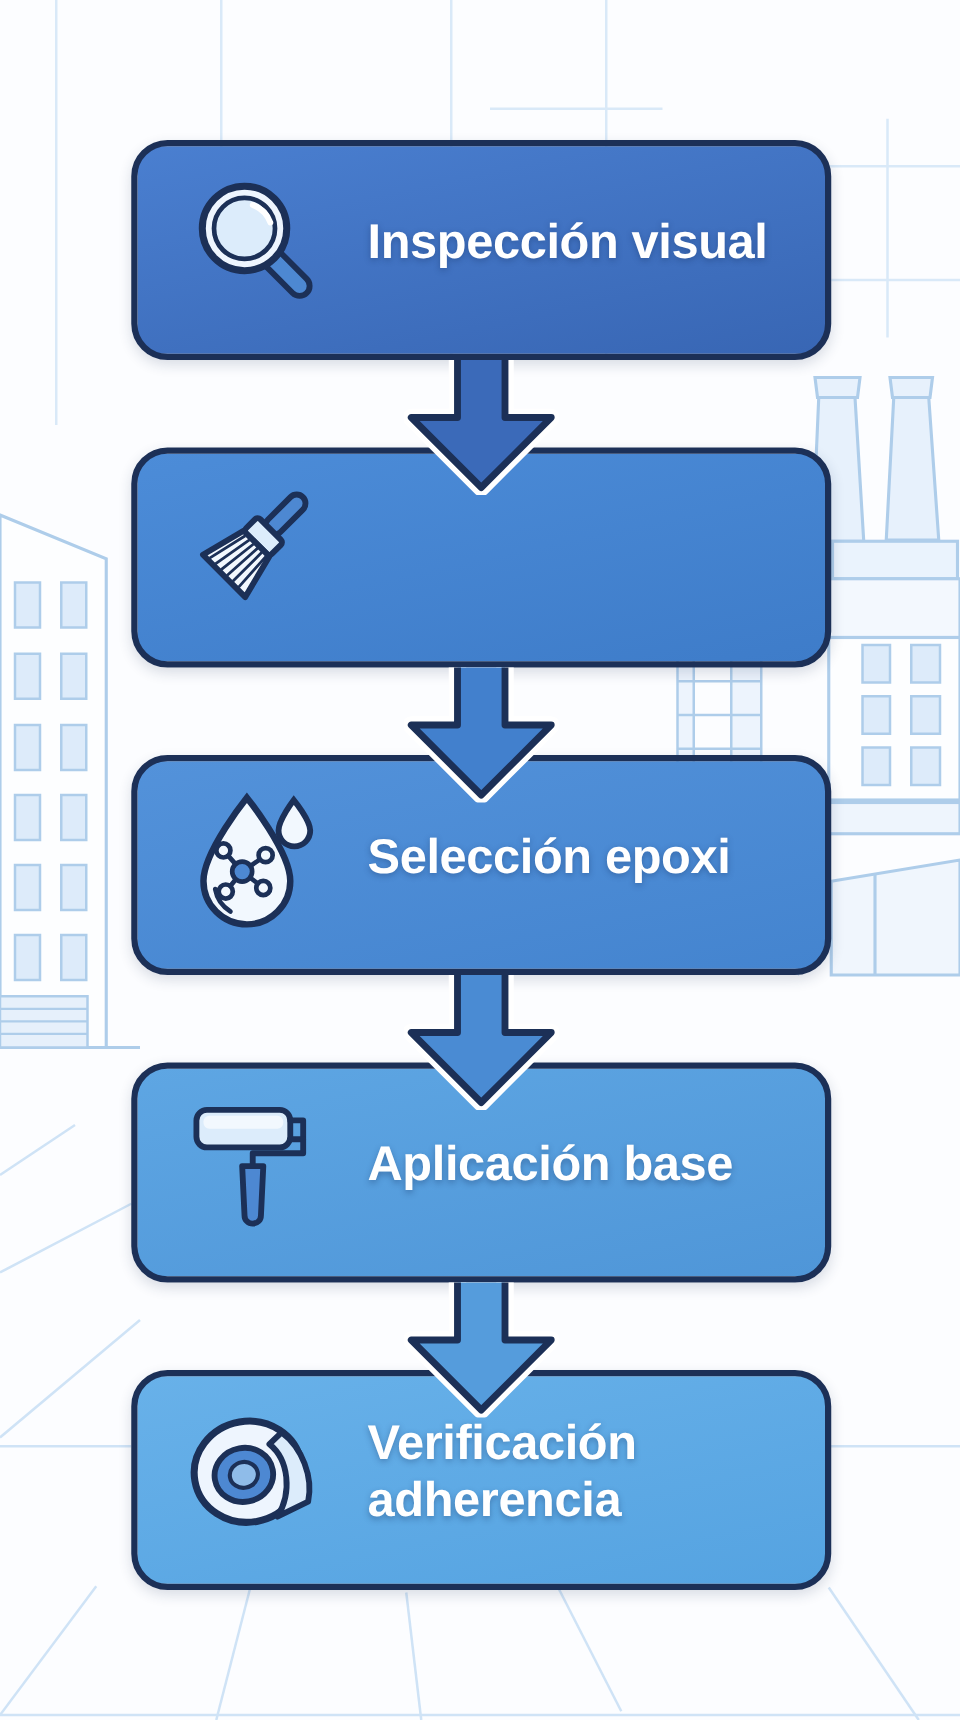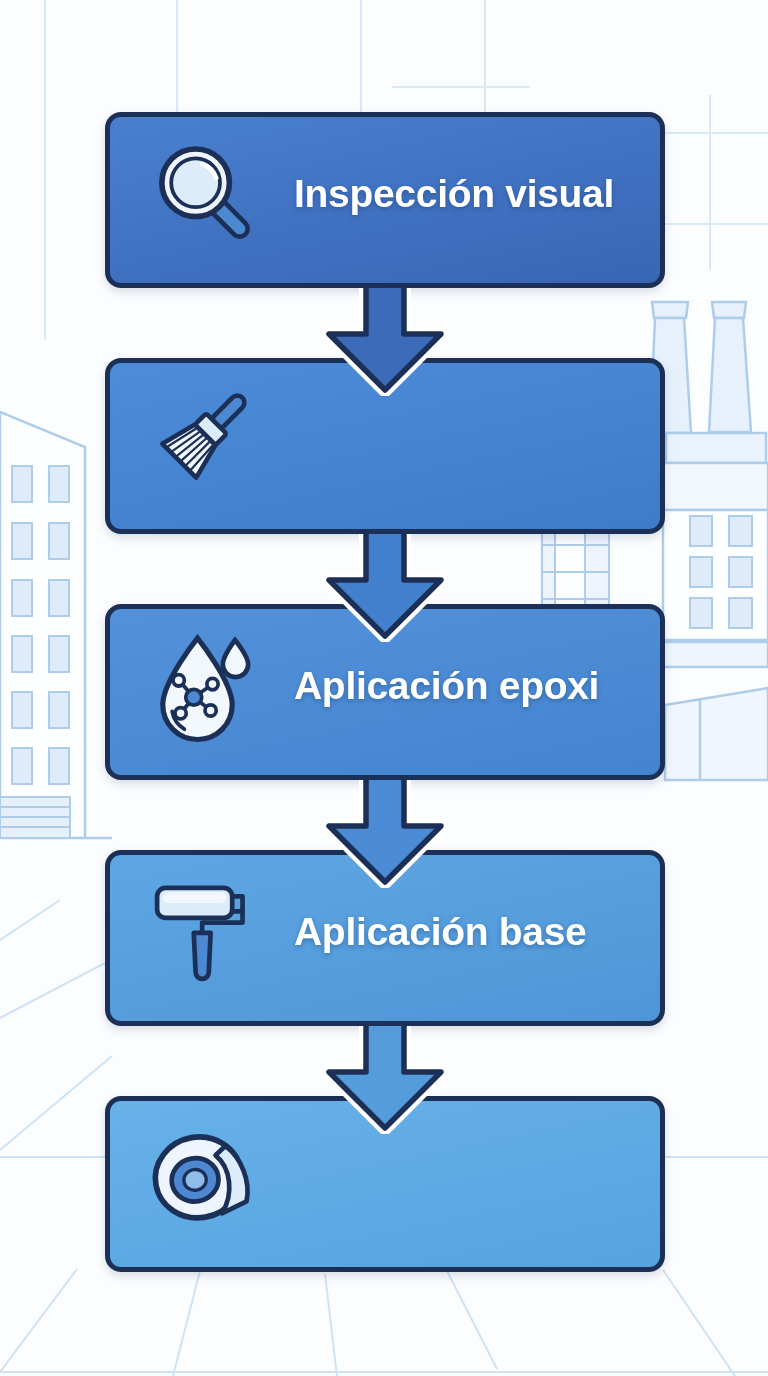--- a/index.html
+++ b/index.html
@@ -2,21 +2,21 @@
 <html><head>
 <meta charset="utf-8">
 <style>
   html,body{margin:0;padding:0;}
   body{width:768px;height:1376px;overflow:hidden;font-family:"Liberation Sans","DejaVu Sans",sans-serif;}
   .stage{position:relative;width:768px;height:1376px;overflow:hidden;}
   .bg{position:absolute;left:0;top:0;width:768px;height:1376px;z-index:0;}
   .flow{position:absolute;left:105px;top:112px;width:560px;z-index:1;display:flex;flex-direction:column;align-items:center;}
   .step{
     position:relative;z-index:1;width:100%;height:176px;box-sizing:border-box;
-    border:5px solid #1c3057;border-radius:16px;
+    border:5px solid #1c3057;border-radius:29px;
     display:flex;align-items:center;padding:0 26px 12px 34px;gap:28px;
     box-shadow:0 4px 10px rgba(28,48,87,0.16);
   }
   .icon{flex:0 0 122px;width:122px;height:122px;display:flex;align-items:center;justify-content:center;}
   .icon svg{width:122px;height:122px;display:block;}
   .label{
     white-space:pre-line;font-size:39px;font-weight:700;letter-spacing:-0.3px;
     line-height:1.18;text-shadow:0 2px 5px rgba(16,42,89,0.35);
   }
   .arrow{position:relative;z-index:2;width:124px;height:108px;margin-bottom:-38px;flex:0 0 auto;}
@@ -151,21 +151,21 @@
             <path d="M53 77 L38 60 M53 77 L72 64 M53 77 L40 93 M53 77 L70 90" fill="none" stroke-width="4"></path>
             <circle cx="53" cy="77" r="8.5" fill="#4d88d2" stroke-width="4"></circle>
             <circle cx="37" cy="59" r="6" fill="#f2f8fe" stroke-width="4"></circle>
             <circle cx="73" cy="63" r="6" fill="#f2f8fe" stroke-width="4"></circle>
             <circle cx="39" cy="94" r="6" fill="#f2f8fe" stroke-width="4"></circle>
             <circle cx="71" cy="91" r="6" fill="#f2f8fe" stroke-width="4"></circle>
             <path d="M30 92 a28 28 0 0 0 13 19" fill="none" stroke-width="4" stroke-linecap="round"></path>
           </g>
         </svg>
       </span>
-      <span class="label" style="color: rgb(255, 255, 255);">Aplicación epoxi</span>
+      <span class="label" style="color: rgb(255, 255, 255);">Selección epoxi</span>
     </section>
 
     <svg class="arrow" viewBox="0 0 124 108">
       <polygon points="43,-8 81,-8 81,46 118,46 62,102 6,46 43,46" fill="#ffffff" stroke="#ffffff" stroke-width="14" stroke-linejoin="round"></polygon>
       <polygon class="arrow-fill" points="43,-8 81,-8 81,46 118,46 62,102 6,46 43,46" stroke-width="5.5" stroke-linejoin="round" fill="#4a8bd3" stroke="#1c3057"></polygon>
     </svg>
 
     <section class="step" style="background: linear-gradient(168deg, rgb(94, 166, 227) 0%, rgb(79, 150, 216) 100%); border-color: rgb(28, 48, 87);">
       <span class="icon">
         <svg viewBox="0 0 130 130">
@@ -190,16 +190,18 @@
       <span class="icon">
         <svg viewBox="0 0 130 130">
           <g transform="rotate(-10 60 64)" stroke="#1c3057">
             <ellipse cx="58" cy="64" rx="46" ry="43" fill="#eef5fe" stroke-width="6"></ellipse>
             <path d="M92 36 C107 52 112 78 104 98 L76 106 C92 88 94 60 80 44 Z" fill="#dcecfb" stroke-width="5" stroke-linejoin="round"></path>
             <ellipse cx="54" cy="66" rx="25" ry="23" fill="#4d88d2" stroke-width="5"></ellipse>
             <ellipse cx="54" cy="66" rx="12" ry="11" fill="#8fbce9" stroke-width="3.5"></ellipse>
           </g>
         </svg>
       </span>
+      <span class="label" style="color: rgb(255, 255, 255);">Verificación
+adherencia</span>
     </section>
 
   </div>
 </div>
 
 </body></html>

